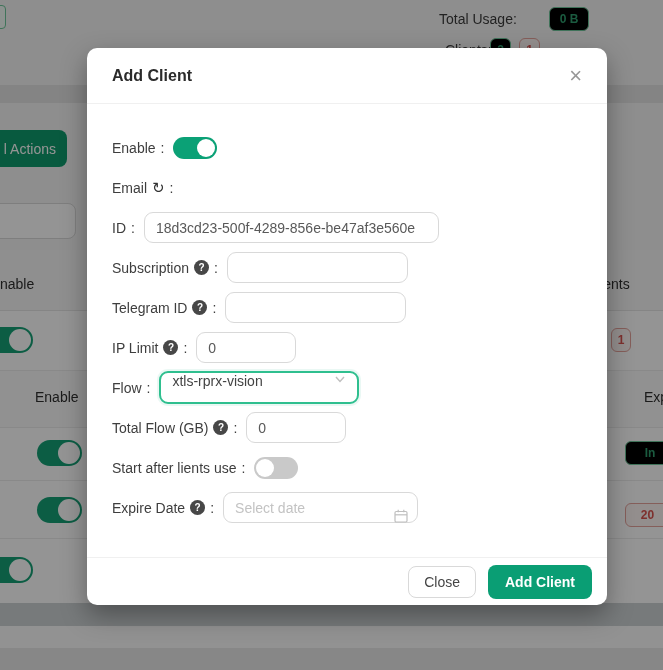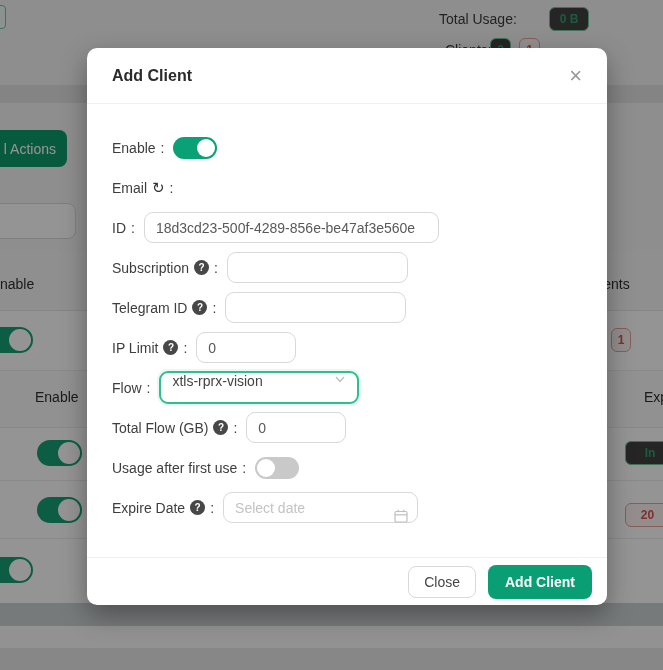--- a/index.html
+++ b/index.html
@@ -19,21 +19,21 @@
   .rl1{top:480px;} .rl2{top:538px;}
   .band-dark{top:603px;height:23px;background:#ced2d5;}
   .band-light{top:626px;height:22px;background:#fbfbfb;}
   .band-foot{top:648px;height:22px;background:#e8e8e8;}
 
   .bg-text{position:absolute;font-size:14px;color:#3c3c3c;white-space:nowrap;}
   .bg-head{font-weight:500;color:#2f2f2f;}
 
   .tag{position:absolute;box-sizing:border-box;border-radius:6px;font-size:12px;font-weight:700;
        display:flex;align-items:center;justify-content:center;white-space:nowrap;overflow:hidden;}
-  .tag-green{border:1px solid #6fc79b;color:#2f9e6e;background:#404040;}
+  .tag-green{border:1px solid #6fc79b;color:#2f9e6e;background:#000000;}
   .tag-red{border:1px solid #e5a39c;color:#d9534f;background:#fdf4f3;}
 
   .corner-frag{position:absolute;left:-6px;top:5px;width:10px;height:22px;border:1px solid #6fc79b;
        border-radius:4px;background:#f2fcf6;}
 
   .actions-btn{position:absolute;left:-18px;top:130px;width:85px;height:37px;background:#0f9c6d;
        border-radius:8px;color:#ffffff;font-size:14px;display:flex;align-items:center;
        justify-content:flex-end;padding-right:11px;box-sizing:border-box;white-space:nowrap;}
   .search-frag{position:absolute;left:-18px;top:203px;width:94px;height:36px;background:#ffffff;
        border:1px solid #d9d9d9;border-radius:8px;box-sizing:border-box;}
@@ -222,21 +222,21 @@
       <span class="lbl">
         <span>Total Flow (GB)</span>
         <span class="q">?</span>
           <span>:</span>
       </span>
       <input class="inp w-tf" value="0" style="">
     </div>
 
     <div class="row">
       <span class="lbl">
-        <span>Usage after first use</span>
+        <span>Start after lients use</span>
           <span>:</span>
       </span>
       <div class="toggle t-off">
         <span class="kn"></span>
       </div>
     </div>
 
     <div class="row">
       <span class="lbl">
         <span>Expire Date</span>

